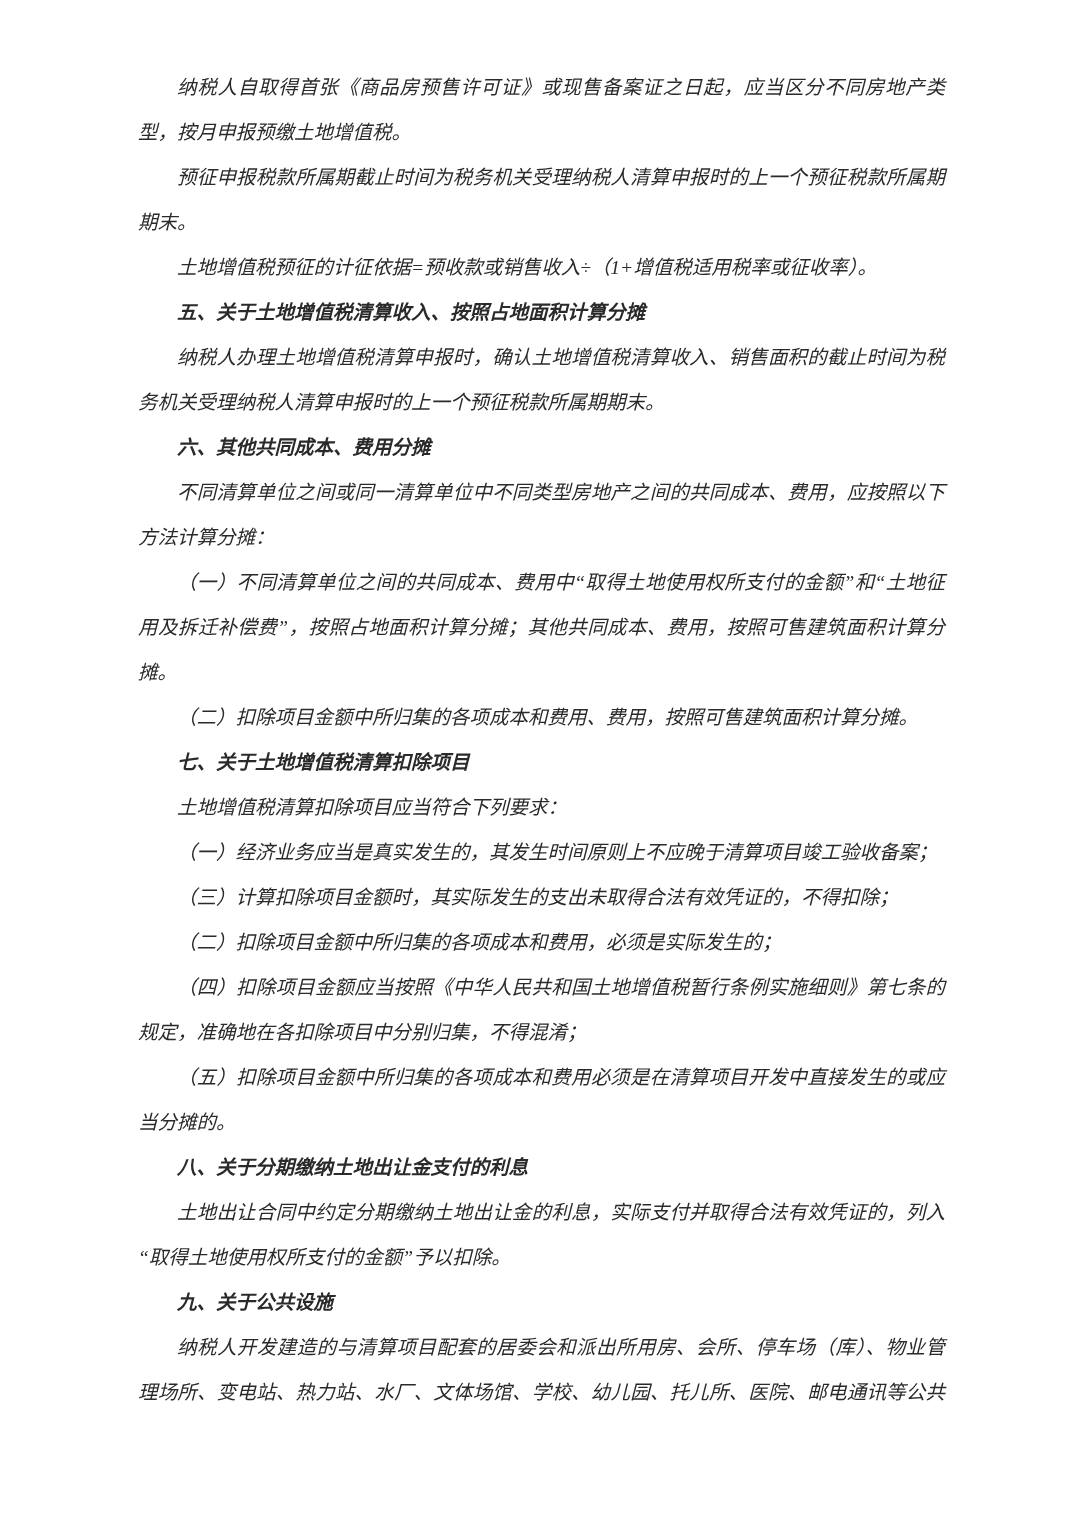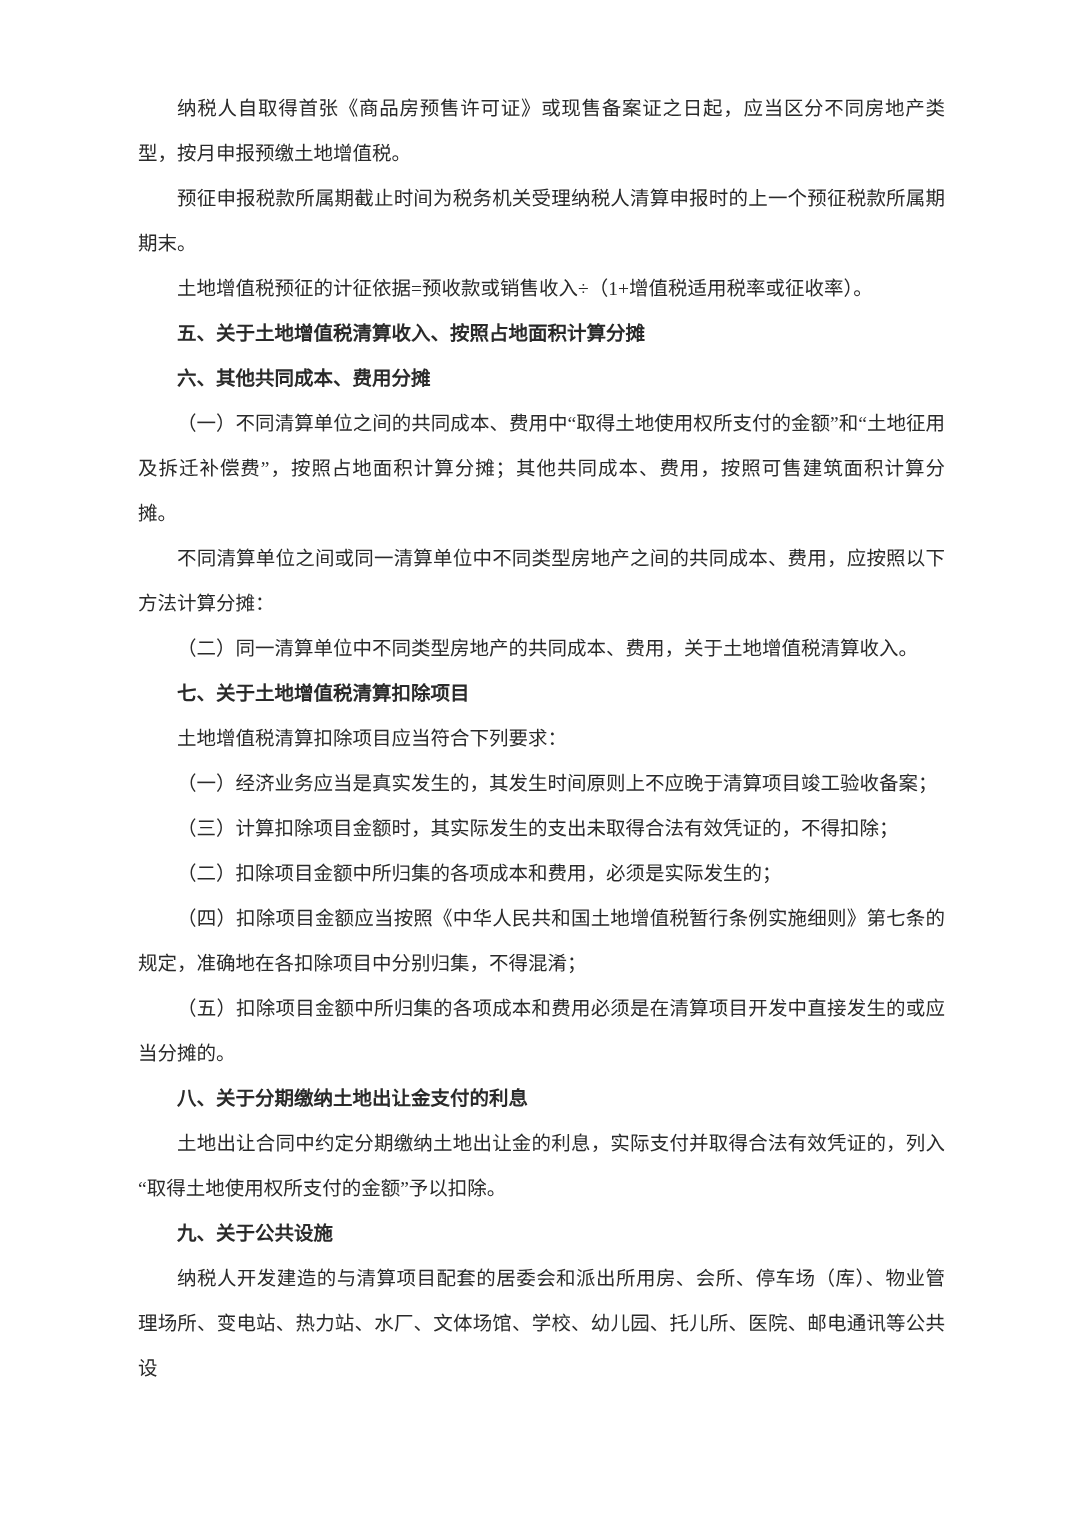--- a/index.html
+++ b/index.html
@@ -7,50 +7,52 @@
     padding: 0;
     background: #ffffff;
   }
   .page {
     position: relative;
     box-sizing: border-box;
     width: 1080px;
     height: 1427px;
     margin: 0 auto;
     background: #ffffff;
-    padding: 86px 135px 0 138px;
+    padding: 65px 135px 0 138px;
     font-family: "Liberation Serif", "DejaVu Serif", serif;
     font-size: 19.5px;
     line-height: 45px;
     color: #2a2a2a;
     overflow: hidden;
+    font-style: italic;
   }
   .page p {
     margin: 0;
     text-indent: 2em;
     text-align: justify;
     text-justify: inter-ideograph;
     word-break: break-all;
   }
   .page p.heading {
     font-weight: bold;
   }
 </style>
 </head>
 <body>
 
 <div class="page">
   <p>纳税人自取得首张《商品房预售许可证》或现售备案证之日起，应当区分不同房地产类型，按月申报预缴土地增值税。</p>
   <p>预征申报税款所属期截止时间为税务机关受理纳税人清算申报时的上一个预征税款所属期期末。</p>
   <p>土地增值税预征的计征依据=预收款或销售收入÷（1+增值税适用税率或征收率）。</p>
   <p class="heading">五、关于土地增值税清算收入、按照占地面积计算分摊</p>
+  <p>纳税人办理土地增值税清算申报时，确认土地增值税清算收入、销售面积的截止时间为税务机关受理纳税人清算申报时的上一个预征税款所属期期末。</p>
   <p class="heading">六、其他共同成本、费用分摊</p>
+  <p>不同清算单位之间或同一清算单位中不同类型房地产之间的共同成本、费用，应按照以下方法计算分摊：</p>
   <p>（一）不同清算单位之间的共同成本、费用中“取得土地使用权所支付的金额”和“土地征用及拆迁补偿费”，按照占地面积计算分摊；其他共同成本、费用，按照可售建筑面积计算分摊。</p>
-  <p>不同清算单位之间或同一清算单位中不同类型房地产之间的共同成本、费用，应按照以下方法计算分摊：</p>
-  <p>（二）同一清算单位中不同类型房地产的共同成本、费用，关于土地增值税清算收入。</p>
+  <p>（二）扣除项目金额中所归集的各项成本和费用、费用，按照可售建筑面积计算分摊。</p>
   <p class="heading">七、关于土地增值税清算扣除项目</p>
   <p>土地增值税清算扣除项目应当符合下列要求：</p>
   <p>（一）经济业务应当是真实发生的，其发生时间原则上不应晚于清算项目竣工验收备案；</p>
   <p>（三）计算扣除项目金额时，其实际发生的支出未取得合法有效凭证的，不得扣除；</p>
   <p>（二）扣除项目金额中所归集的各项成本和费用，必须是实际发生的；</p>
   <p>（四）扣除项目金额应当按照《中华人民共和国土地增值税暂行条例实施细则》第七条的规定，准确地在各扣除项目中分别归集，不得混淆；</p>
   <p>（五）扣除项目金额中所归集的各项成本和费用必须是在清算项目开发中直接发生的或应当分摊的。</p>
   <p class="heading">八、关于分期缴纳土地出让金支付的利息</p>
   <p>土地出让合同中约定分期缴纳土地出让金的利息，实际支付并取得合法有效凭证的，列入“取得土地使用权所支付的金额”予以扣除。</p>
   <p class="heading">九、关于公共设施</p>

